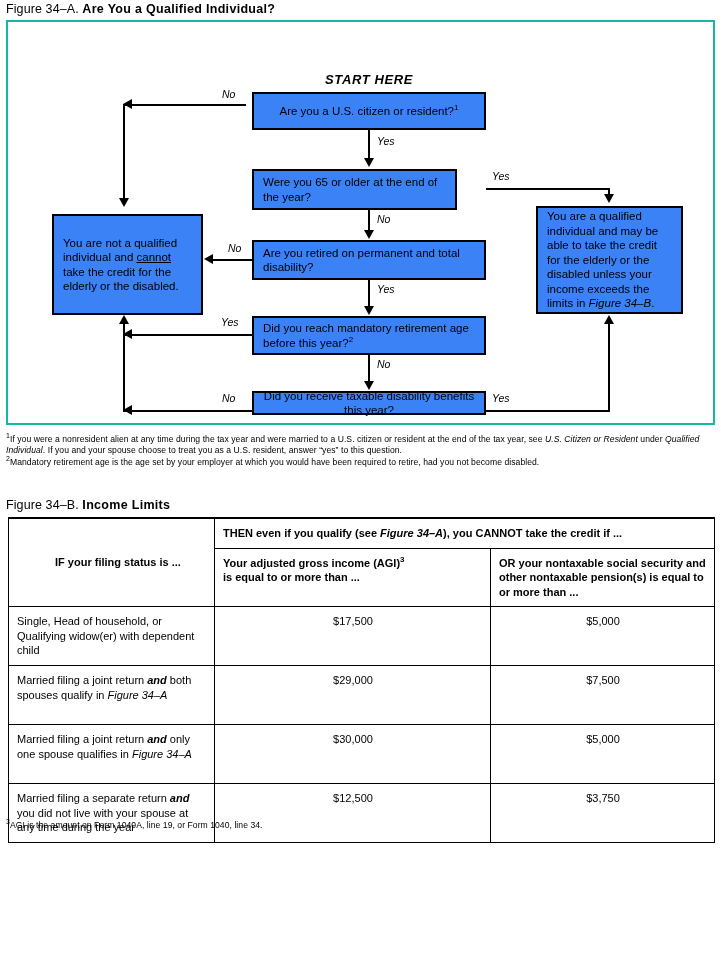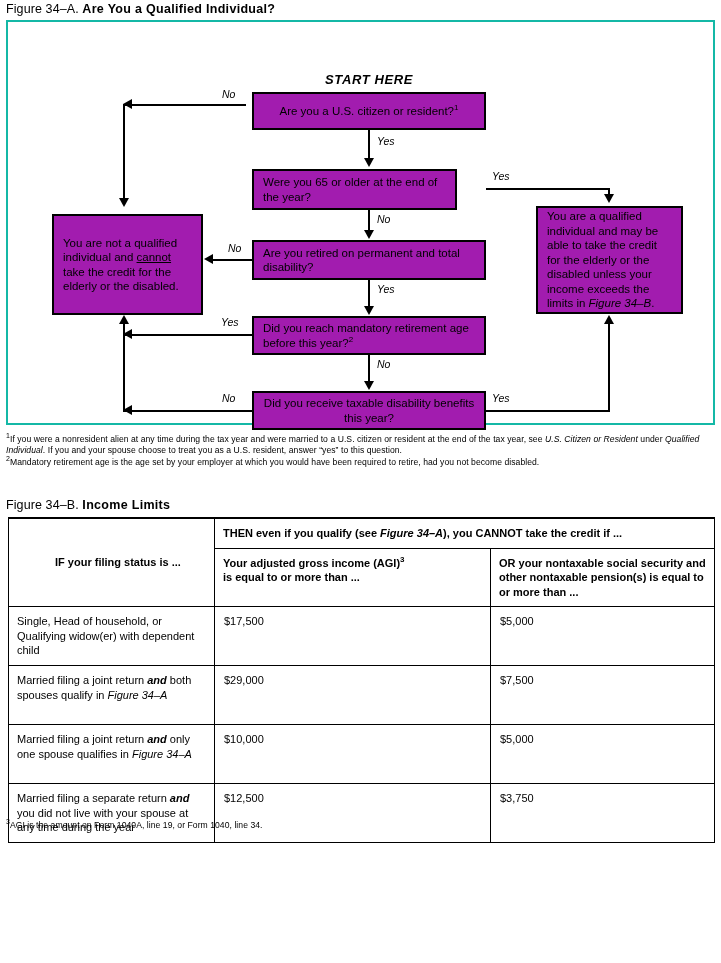--- a/index.html
+++ b/index.html
@@ -39,21 +39,21 @@
     border: 2px solid #14b8a6;
     box-sizing: border-box;
     background: #fff;
   }
 
   
   .node {
     position: absolute;
     border: 2px solid #000;
     box-sizing: border-box;
-    background: #a21caf;
+    background: #3b82f6;
     font-size: 11.5px;
     line-height: 14.5px;
     padding: 5px 9px;
     display: flex;
     align-items: center;
     z-index: 4;
   }
   .node.center { justify-content: center; text-align: center; }
   .node .txt { display: block; }
   .node u { text-decoration: underline; }
@@ -69,21 +69,21 @@
     font-size: 13px;
     font-weight: bold;
     font-style: italic;
     letter-spacing: 0.6px;
   }
 
   #node-citizen   { left: 244px; top: 70px;  width: 234px; height: 38px; }
   #node-age65     { left: 244px; top: 147px; width: 205px; height: 41px; }
   #node-retired   { left: 244px; top: 218px; width: 234px; height: 40px; }
   #node-mandatory { left: 244px; top: 294px; width: 234px; height: 39px; }
-  #node-benefits  { left: 244px; top: 369px; width: 234px; height: 39px; }
+  #node-benefits  { left: 244px; top: 369px; width: 234px; height: 24px; }
 
   #node-not-qualified {
     left: 44px; top: 192px; width: 151px; height: 101px;
     align-items: center;
   }
   #node-qualified {
     left: 528px; top: 184px; width: 147px; height: 108px;
     align-items: center;
   }
 
@@ -134,21 +134,21 @@
     border: 1.6px solid #000;
     vertical-align: top;
     padding: 7px 8px;
     font-size: 11px;
     line-height: 14.5px;
     text-align: left;
     font-weight: normal;
   }
   #income-table .outer-top td { border-top: 2.4px solid #000; }
   #income-table .hdr { font-weight: bold; }
-  #income-table .amount { text-align: left; vertical-align: top; padding-left: 9px; }
+  #income-table .amount { text-align: center; vertical-align: top; padding-left: 9px; }
   #income-table i { font-style: italic; }
   #income-table b { font-weight: bold; font-style: italic; }
   .col-status { width: 206px; }
   .col-agi    { width: 276px; }
   .col-ss     { width: 224px; }
   .row-body td { height: 44px; }
 </style>
 </head>
 <body>
 
@@ -271,21 +271,21 @@
     </tr>
 
     <tr class="row-body">
       <td><span>Married filing a joint return </span><b>and</b><span> both spouses qualify in </span><i>Figure 34–A</i></td>
       <td class="amount">$29,000</td>
       <td class="amount">$7,500</td>
     </tr>
 
     <tr class="row-body">
       <td><span>Married filing a joint return </span><b>and</b><span> only one spouse qualifies in </span><i>Figure 34–A</i></td>
-      <td class="amount">$10,000</td>
+      <td class="amount">$30,000</td>
       <td class="amount">$5,000</td>
     </tr>
 
     <tr class="row-body">
       <td><span>Married filing a separate return </span><b>and</b><span> you did not live with your spouse at any time during the year</span></td>
       <td class="amount">$12,500</td>
       <td class="amount">$3,750</td>
     </tr>
   </tbody>
 </table>

